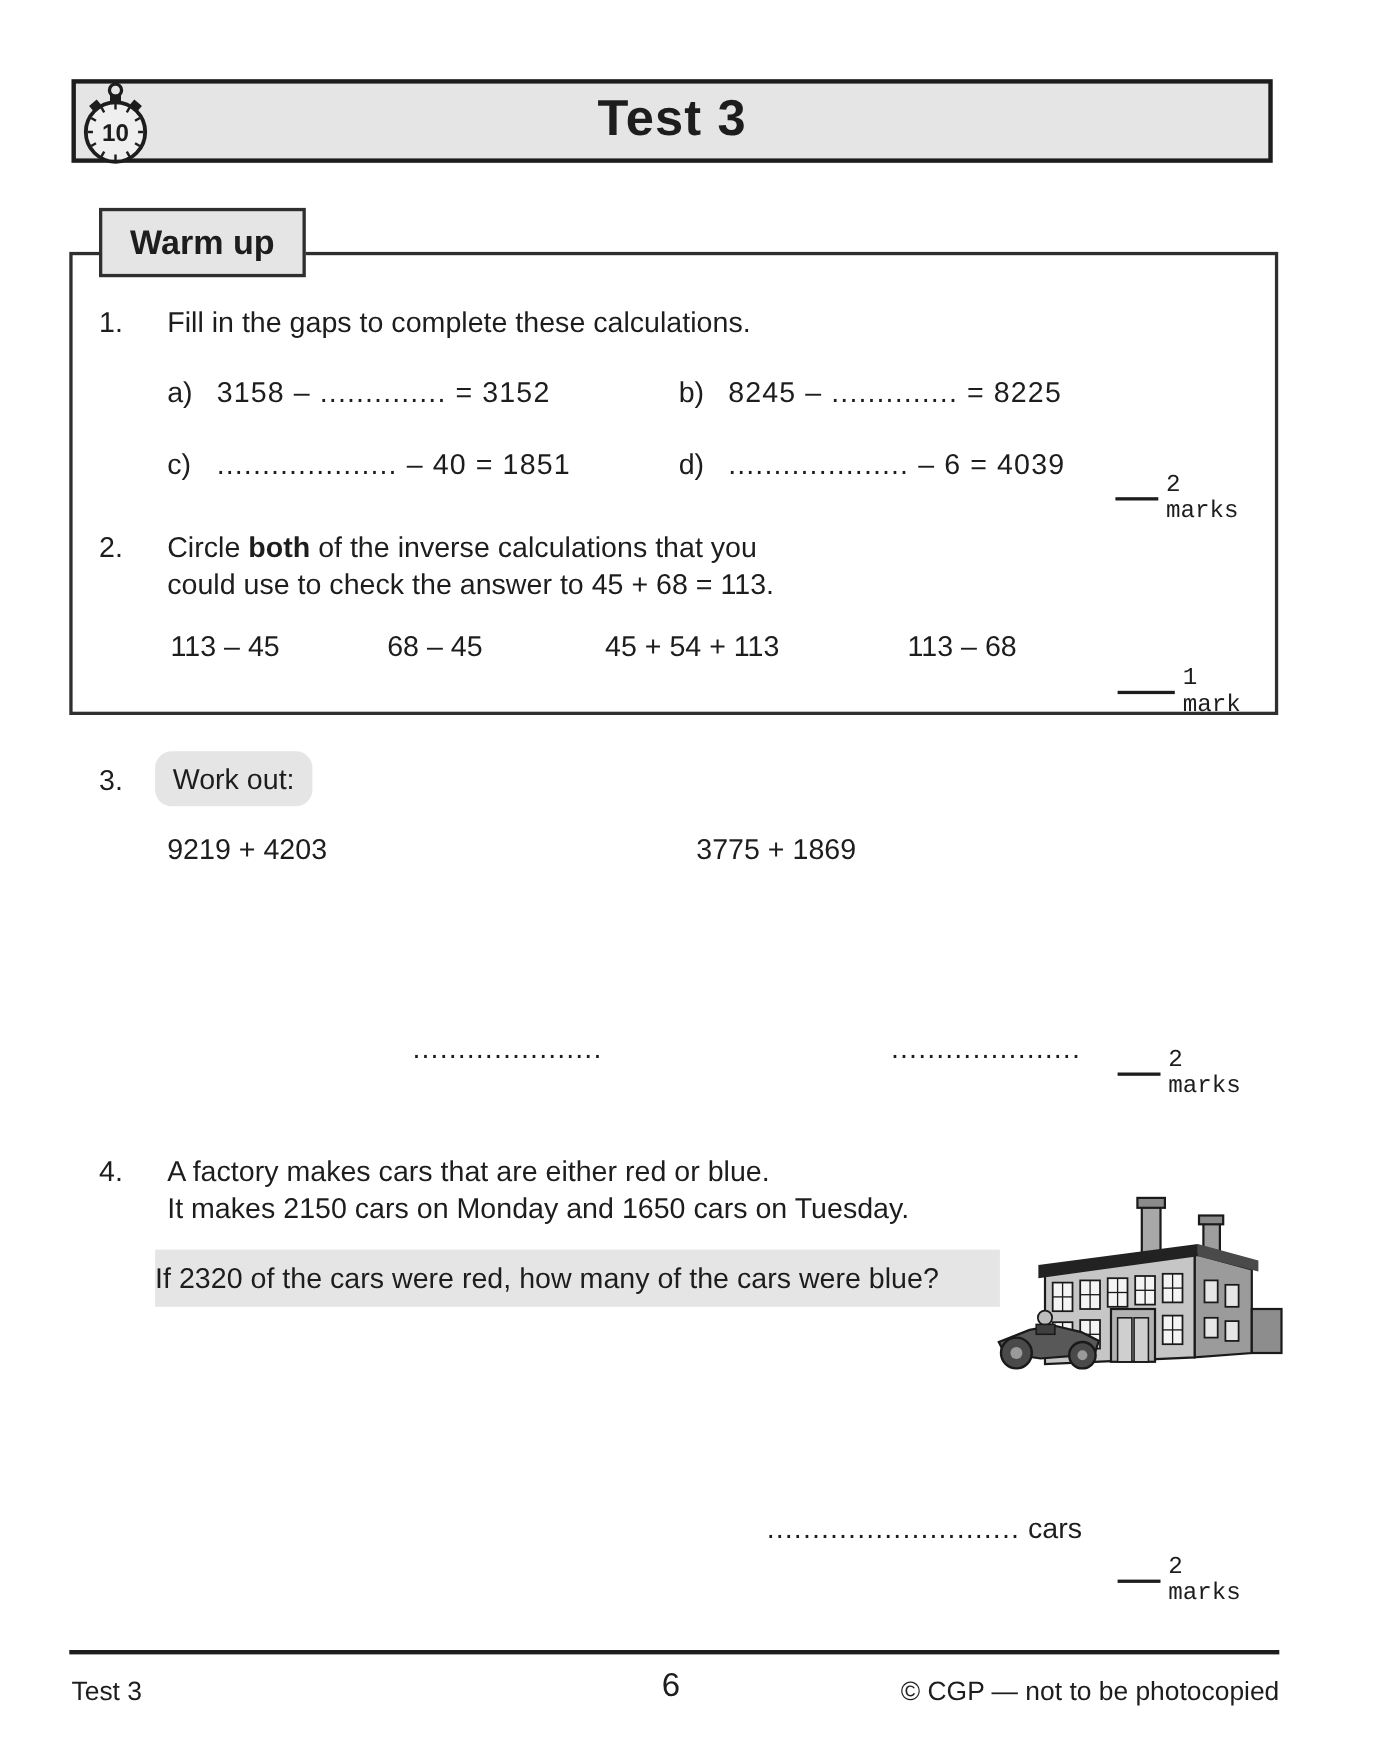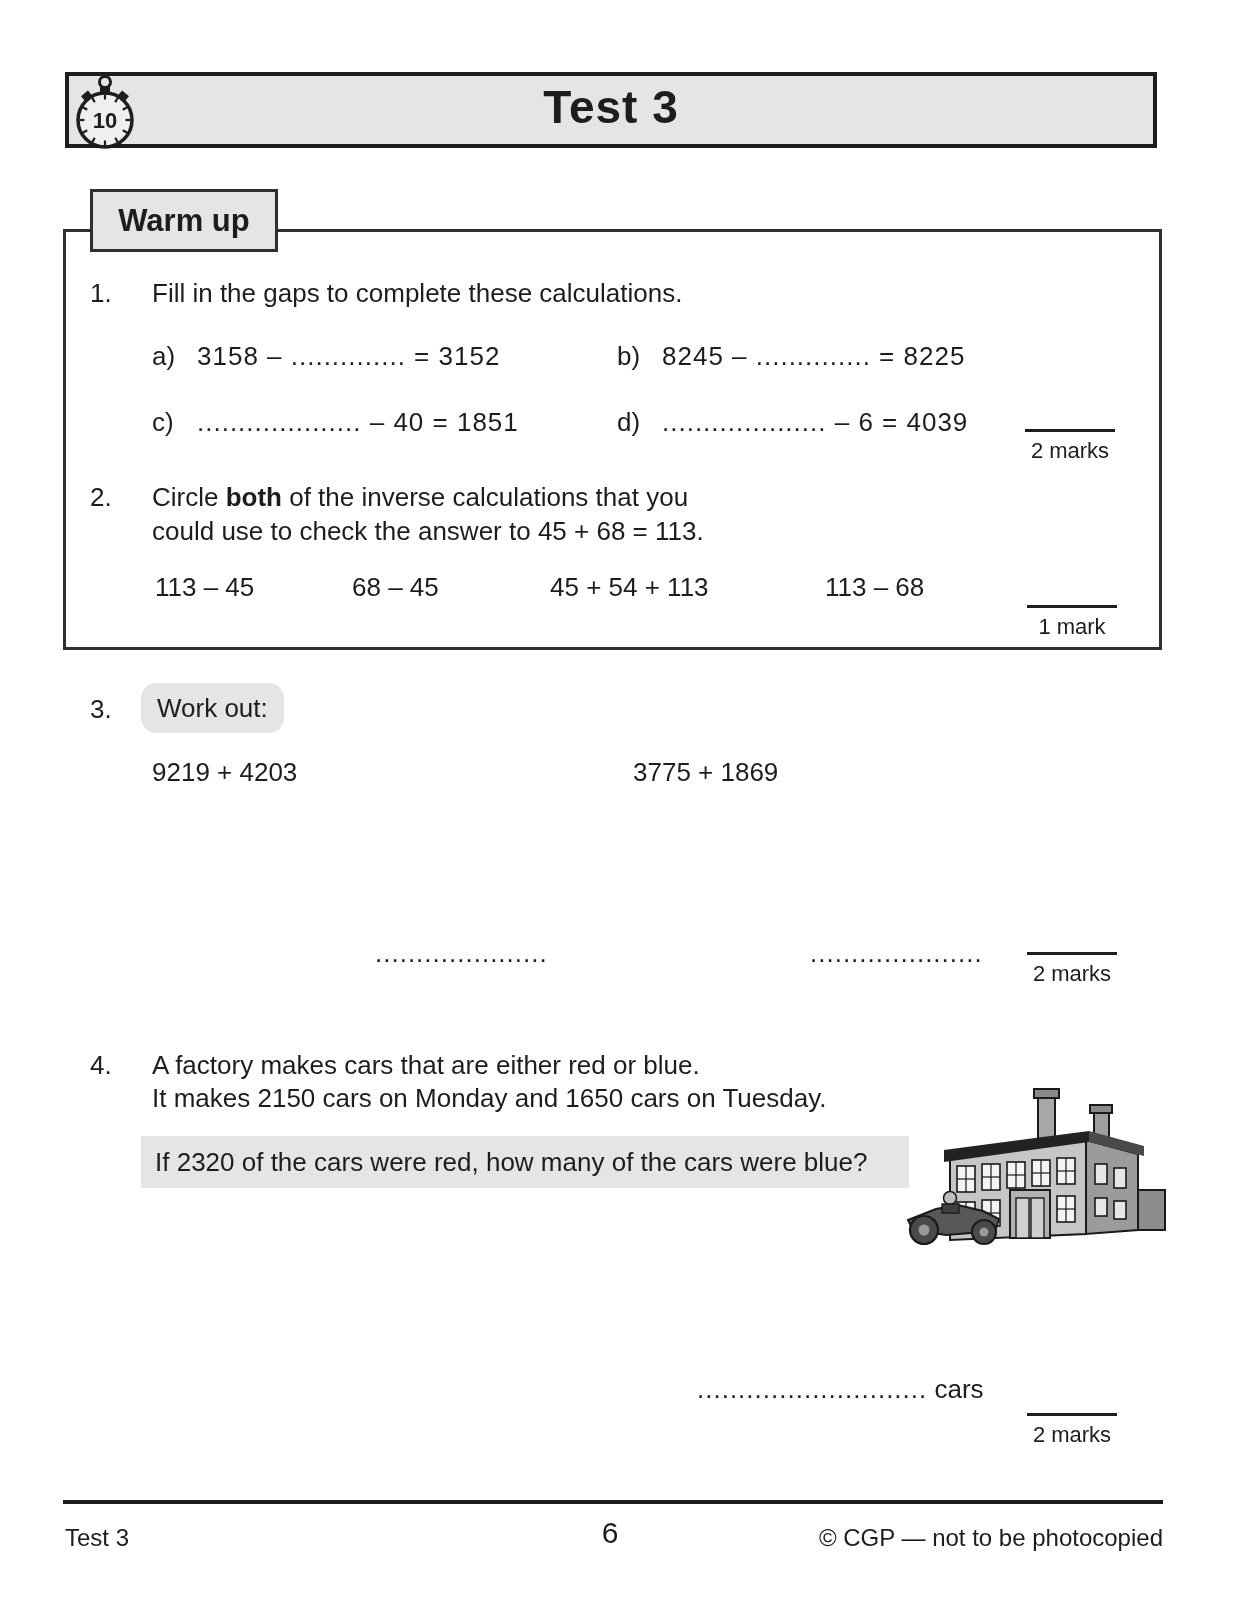--- a/index.html
+++ b/index.html
@@ -29,31 +29,31 @@
     border:3px solid #2f2f2f; box-sizing:border-box; background:transparent;
   }
   .warmup-label {
     left:90px; top:189px; width:188px; height:63px;
     background:#e5e5e5; border:3px solid #2f2f2f; box-sizing:border-box;
     font-size:31px; font-weight:bold; text-align:center; line-height:57px;
   }
 
   
   .marks {
-    width:112px; display:flex; flex-direction:column; align-items:center; gap:7px;
+    width:112px; display:flex; flex-direction:row; align-items:center; gap:7px;font-family:Liberation Mono, monospace;
   }
   .mark-line { width:90px; height:3px; background:#1d1d1d; }
   .mark-text { font-size:22px; line-height:24px; }
 
   .gray-tag {
     background:#e5e5e5; padding:10px 16px; font-size:26px; line-height:30px;
   }
   .highlight-box {
     left:141px; top:1136px; width:768px; height:52px; background:#e5e5e5;
-    box-sizing:border-box; font-size:26px; line-height:52px; padding-left:14px;
+    box-sizing:border-box; font-size:26px; line-height:52px; 
   }
   .dots { letter-spacing:1px; }
 
   
   .footer-line { left:63px; top:1500px; width:1100px; height:4px; background:#1d1d1d; }
 
   svg text { font-family:"Liberation Sans","DejaVu Sans",sans-serif; }
 </style>
 </head>
 <body>

